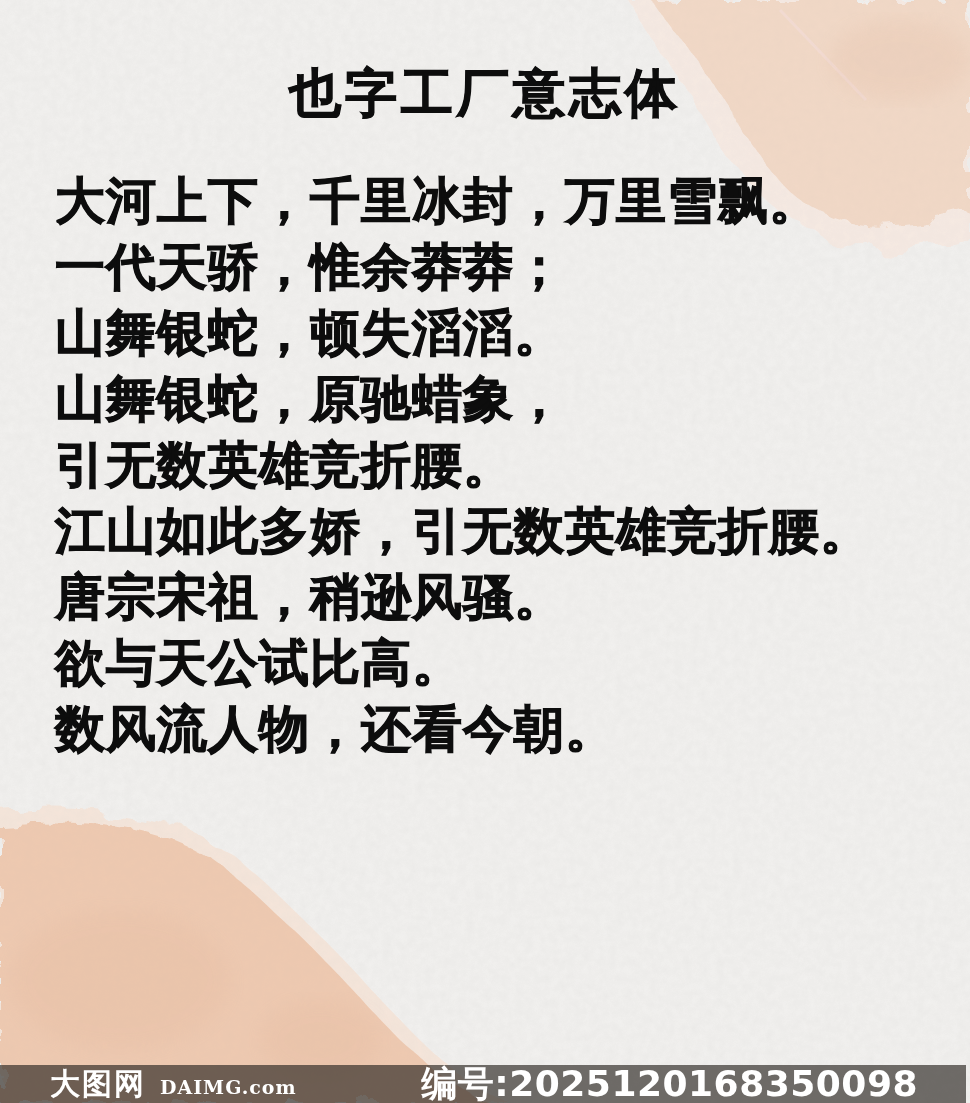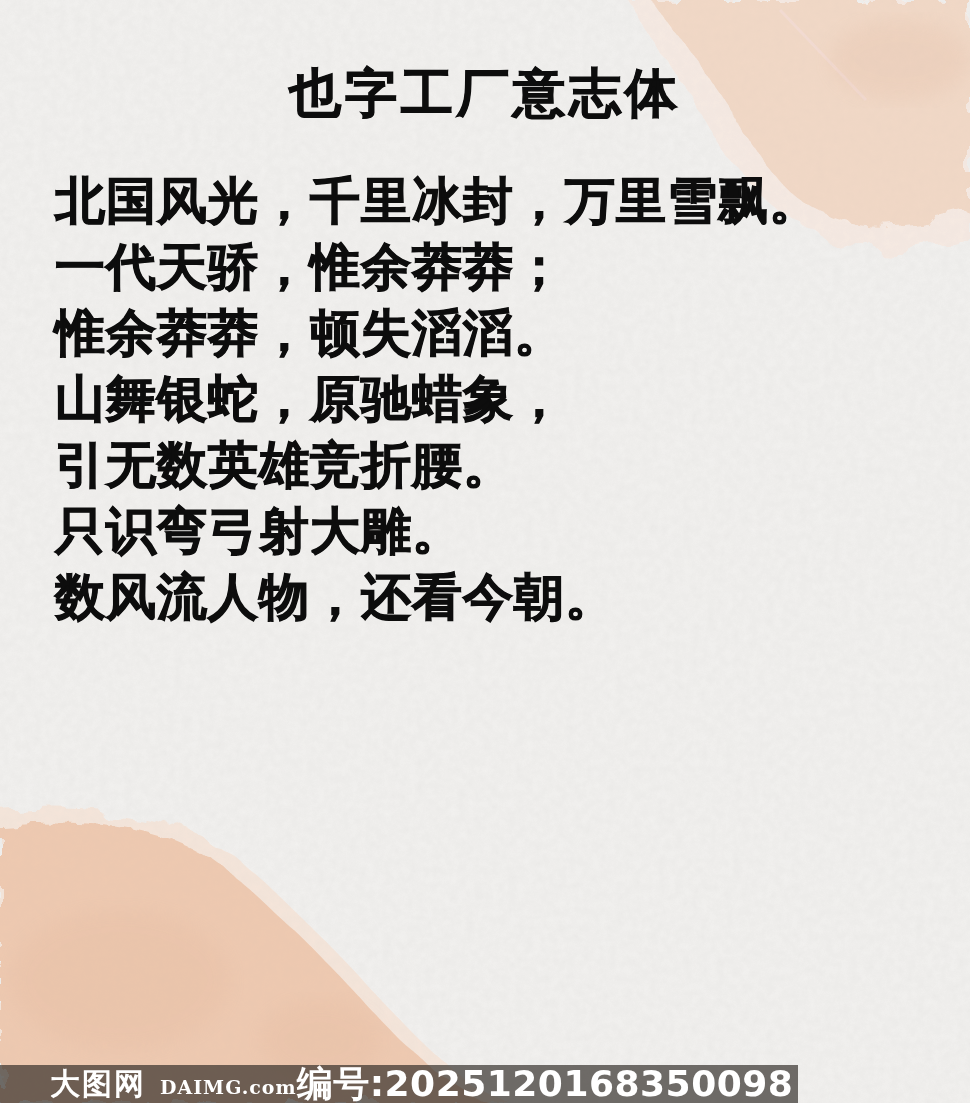--- a/index.html
+++ b/index.html
@@ -28,21 +28,21 @@
     position:absolute;left:55px;top:168px;right:0;
   }
   .poem-line{
     height:66px;display:flex;align-items:center;
     font-size:50px;font-weight:900;letter-spacing:1px;
     color:var(--ink,#0d0d0d);
     -webkit-text-stroke:1px var(--ink,#0d0d0d);
     white-space:nowrap;
   }
   .footer{
-    position:absolute;left:0;top:1065px;width:798px;height:38px;
+    position:absolute;left:0;top:1065px;width:966px;height:38px;
     background:var(--footer-bar,rgba(43,38,34,0.66));
     display:flex;align-items:center;justify-content:space-between;
     padding:0 48px 0 50px;
     color:var(--footer-text,#fff);
   }
   .footer-left{display:flex;align-items:baseline;gap:14px;white-space:nowrap;}
   .site-name{font-size:30px;font-weight:600;letter-spacing:2px;}
   .site-domain{font-family:"DejaVu Serif",serif;font-size:19px;font-weight:700;letter-spacing:1px;}
   .serial{font-size:36px;font-weight:700;letter-spacing:0.5px;white-space:nowrap;}
 </style>
@@ -86,26 +86,28 @@
       <ellipse cx="120" cy="980" rx="110" ry="70" fill="#d8a587" opacity="0.1" filter="url(#blur8)"></ellipse>
       <ellipse cx="320" cy="1040" rx="60" ry="40" fill="#d8a587" opacity="0.1" filter="url(#blur8)"></ellipse>
     </g>
 
     <rect x="0" y="0" width="970" height="1103" filter="url(#grain)" opacity="0.1"></rect>
   </svg>
 
   <h1 class="title">也字工厂意志体</h1>
 
   <div class="poem">
-    <div class="poem-line">北国风光，千里冰封，万里雪飘。</div>
+    <div class="poem-line">大河上下，千里冰封，万里雪飘。</div>
     <div class="poem-line">一代天骄，惟余莽莽；</div>
-    <div class="poem-line">惟余莽莽，顿失滔滔。</div>
+    <div class="poem-line">山舞银蛇，顿失滔滔。</div>
     <div class="poem-line">山舞银蛇，原驰蜡象，</div>
     <div class="poem-line">引无数英雄竞折腰。</div>
-    <div class="poem-line">只识弯弓射大雕。</div>
+    <div class="poem-line">江山如此多娇，引无数英雄竞折腰。</div>
+    <div class="poem-line">唐宗宋祖，稍逊风骚。</div>
+    <div class="poem-line">欲与天公试比高。</div>
     <div class="poem-line">数风流人物，还看今朝。</div>
   </div>
 
   <div class="footer">
     <div class="footer-left">
       <span class="site-name">大图网</span>
       <span class="site-domain">DAIMG.com</span>
     </div>
     <div class="serial">编号:2025120168350098</div>
   </div>

